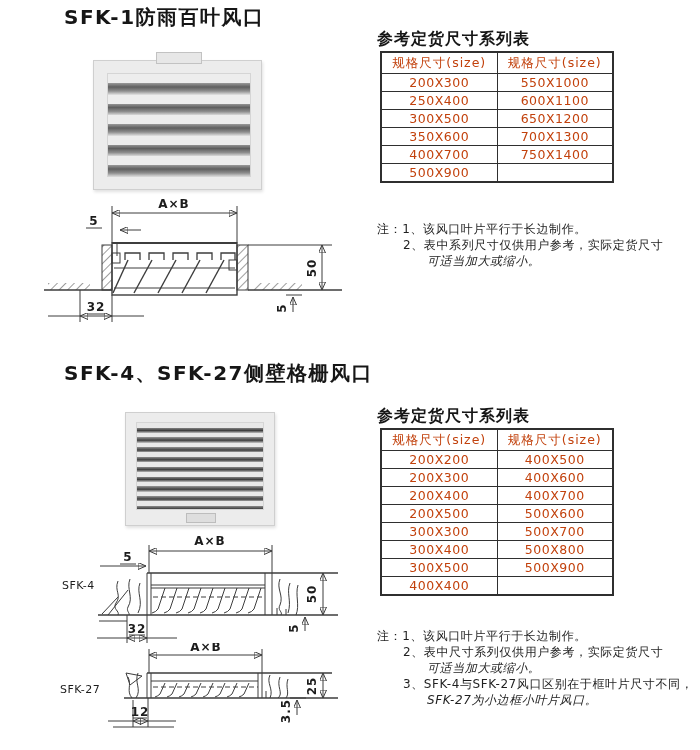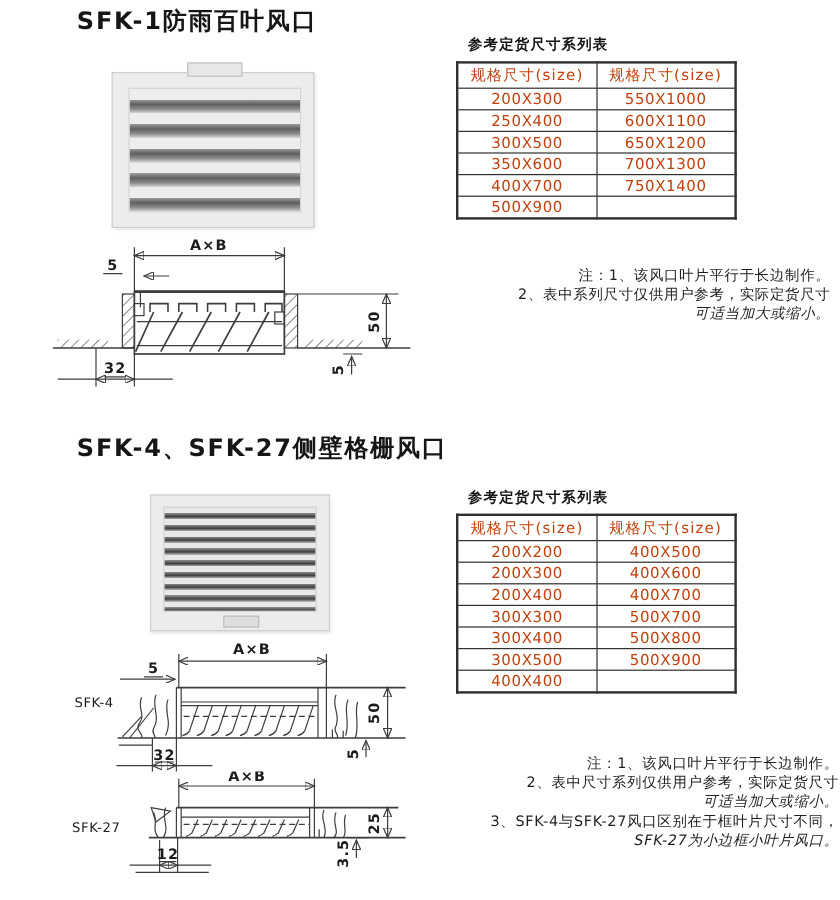--- a/index.html
+++ b/index.html
@@ -9,28 +9,28 @@
   
   .photo{background:#ececec;border:1px solid #cfcfcf;box-shadow:1px 2px 3px rgba(0,0,0,0.12);}
   .photo .tab{position:absolute;background:#e7e7e7;border:1px solid #c2c2c2;}
   .photo .slats{position:absolute;background:#e9e9e9;border:1px solid #d5d5d5;}
   #photo1 .slats{left:13px;right:10px;top:12px;bottom:12px;
     background:repeating-linear-gradient(180deg,#ededed 0px,#ededed 9px,#9a9a9a 9px,#5f5f5f 13px,#8d8d8d 17px,#d9d9d9 20.5px);}
   #photo2 .slats{left:10px;right:10px;top:9px;bottom:15px;
     background:repeating-linear-gradient(180deg,#e8e8e8 0px,#e8e8e8 4.5px,#8f8f8f 4.5px,#3f3f3f 7.5px,#b5b5b5 9.8px);}
   .photo .plate{position:absolute;background:#dedede;border:1px solid #bdbdbd;}
   
-  .tbl-title{font-size:12px;font-weight:bold;letter-spacing:1px;color:#161616;margin-left:13px;}
+  .tbl-title{font-size:16px;font-weight:bold;letter-spacing:1px;color:#161616;}
   table.size-table{border-collapse:collapse;width:234px;table-layout:fixed;}
   table.size-table th,table.size-table td{border:1px solid #2f2f2f;text-align:center;font-weight:normal;
     font-size:12.5px;color:#c2410c;padding:0;height:17px;line-height:17px;letter-spacing:0.5px;}
   table.size-table th{font-size:12.5px;height:20px;line-height:20px;letter-spacing:1px;}
   table.size-table{border:2px solid #2f2f2f;}
   
-  .notes{font-size:12px;line-height:16px;color:#1f1f1f;letter-spacing:0.6px;text-align:right;}
+  .notes{font-size:12px;line-height:16px;color:#1f1f1f;letter-spacing:0.6px;}
   .notes .row{white-space:nowrap;}
   .notes .ind1{padding-left:26px;}
   .notes .ind2{padding-left:50px;font-style:italic;}
   
   svg text{font-family:"DejaVu Sans",sans-serif;fill:#1c1c1c;}
   svg .dimtxt{font-size:12px;font-weight:bold;letter-spacing:1px;}
   svg .lbltxt{font-size:11px;letter-spacing:0.5px;}
   svg line,svg path,svg rect.ln{stroke:#3d3d3d;fill:none;}
 </style>
 </head>
@@ -292,20 +292,24 @@
       </tr>
   <tr>
         <td>200X300</td>
         <td>400X600</td>
       </tr>
   <tr>
         <td>200X400</td>
         <td>400X700</td>
       </tr>
   <tr>
+        <td>200X500</td>
+        <td>500X600</td>
+      </tr>
+  <tr>
         <td>300X300</td>
         <td>500X700</td>
       </tr>
   <tr>
         <td>300X400</td>
         <td>500X800</td>
       </tr>
   <tr>
         <td>300X500</td>
         <td>500X900</td>

